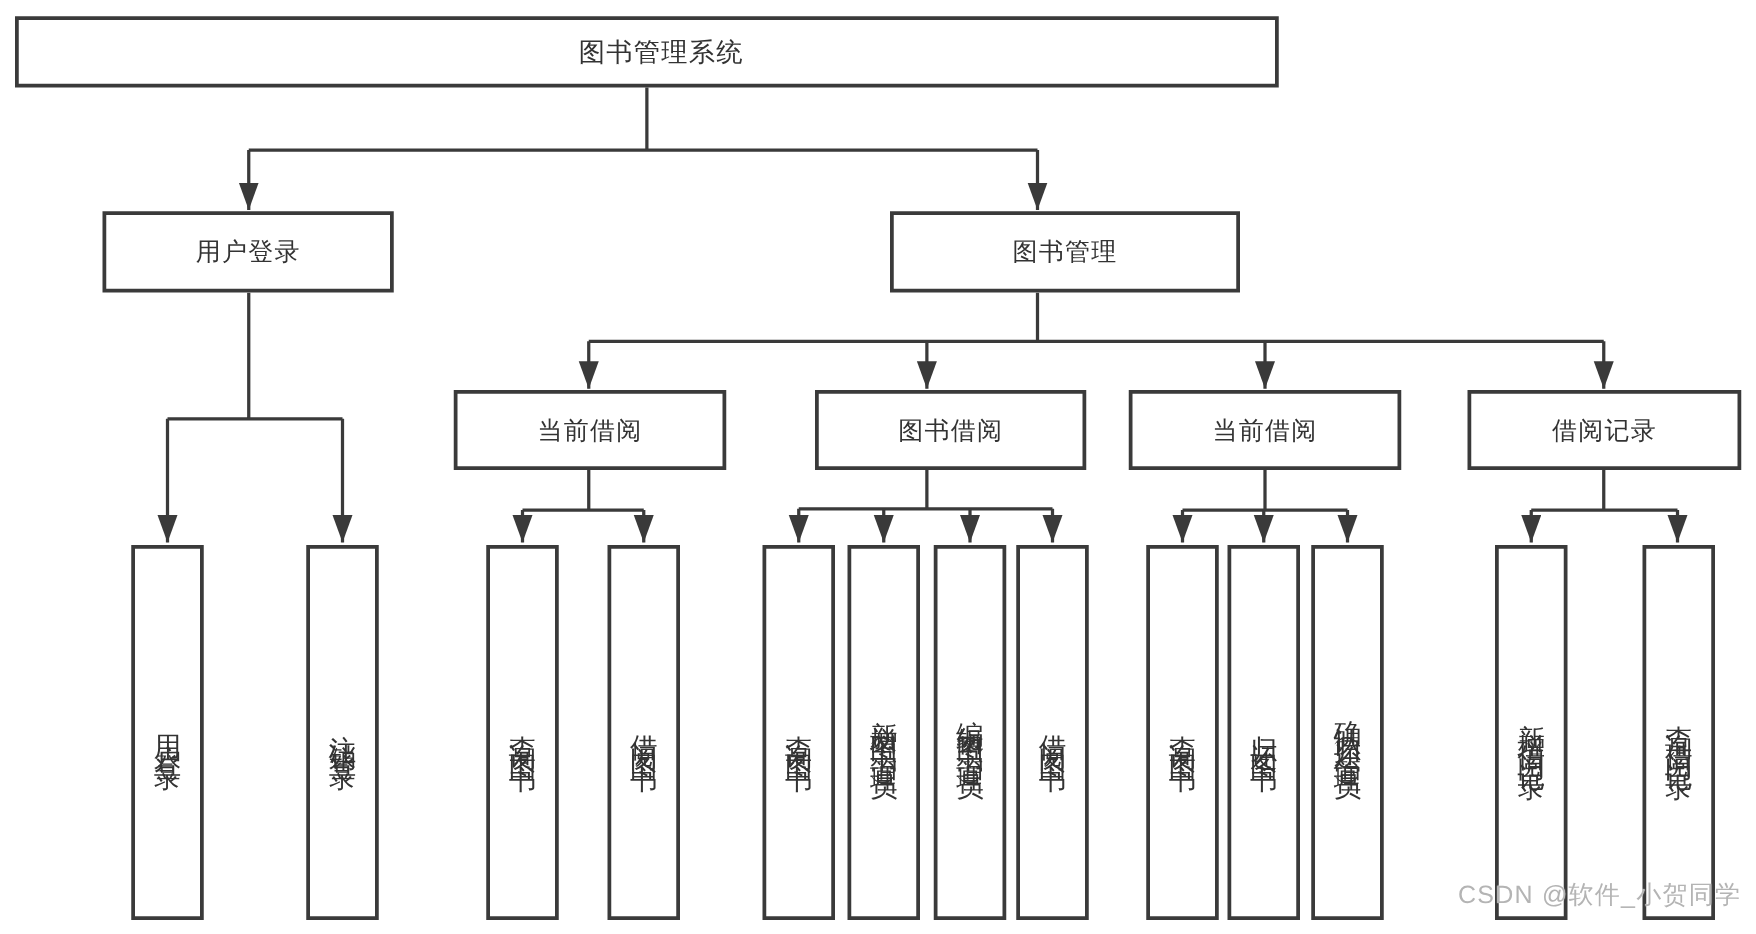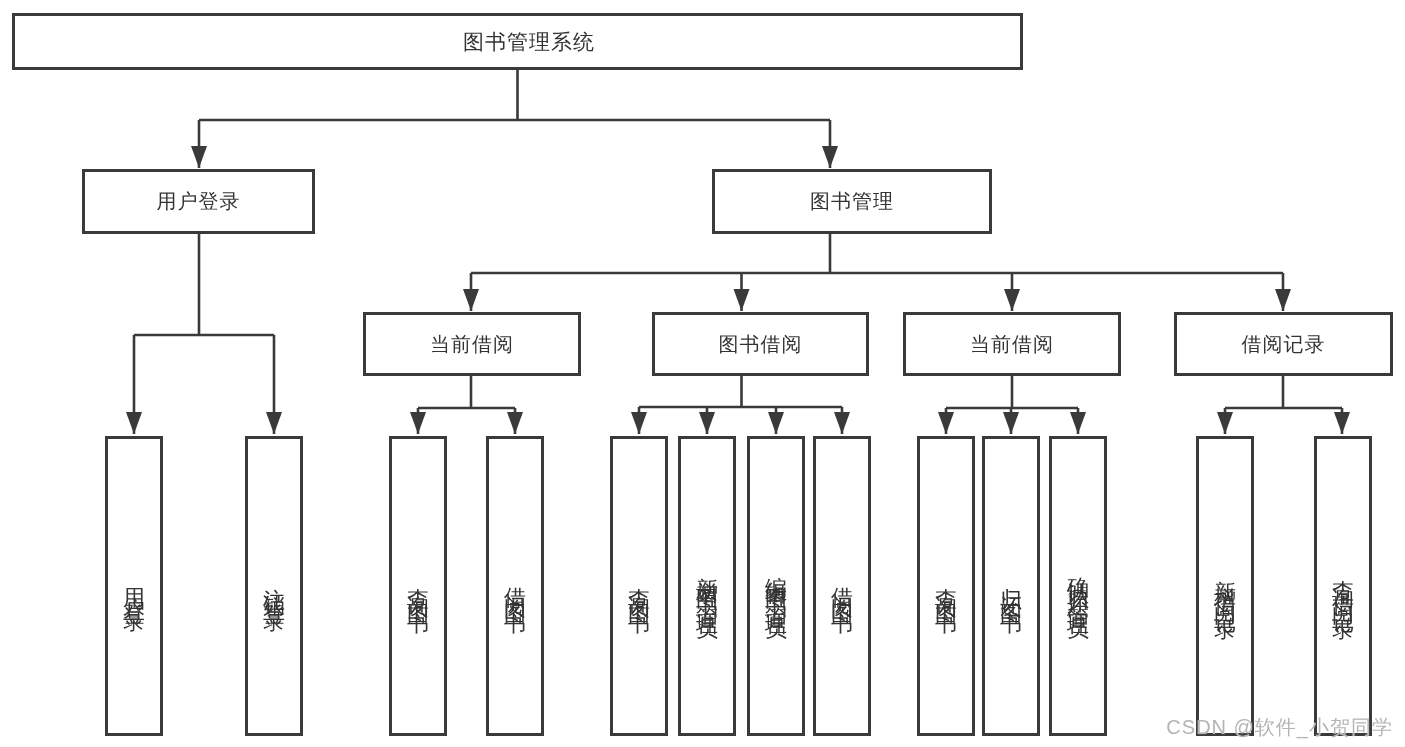--- a/index.html
+++ b/index.html
@@ -76,21 +76,21 @@
   #l-bb-borrow   { left: 813px; }
   #l-cb-query    { left: 917px; }
   #l-cb-return   { left: 982px; }
   #l-cb-confirm  { left: 1049px; }
   #l-br-add      { left: 1196px; }
   #l-br-query    { left: 1314px; }
 
   .watermark {
     position: absolute;
     right: 12px;
-    bottom: 6px;
+    bottom: 18px;
     font-size: 20px;
     color: var(--color-watermark);
     text-shadow: 0 0 1px #ffffff;
     letter-spacing: 1px;
     z-index: 5;
     white-space: nowrap;
   }
 </style>
 </head>
 <body>

